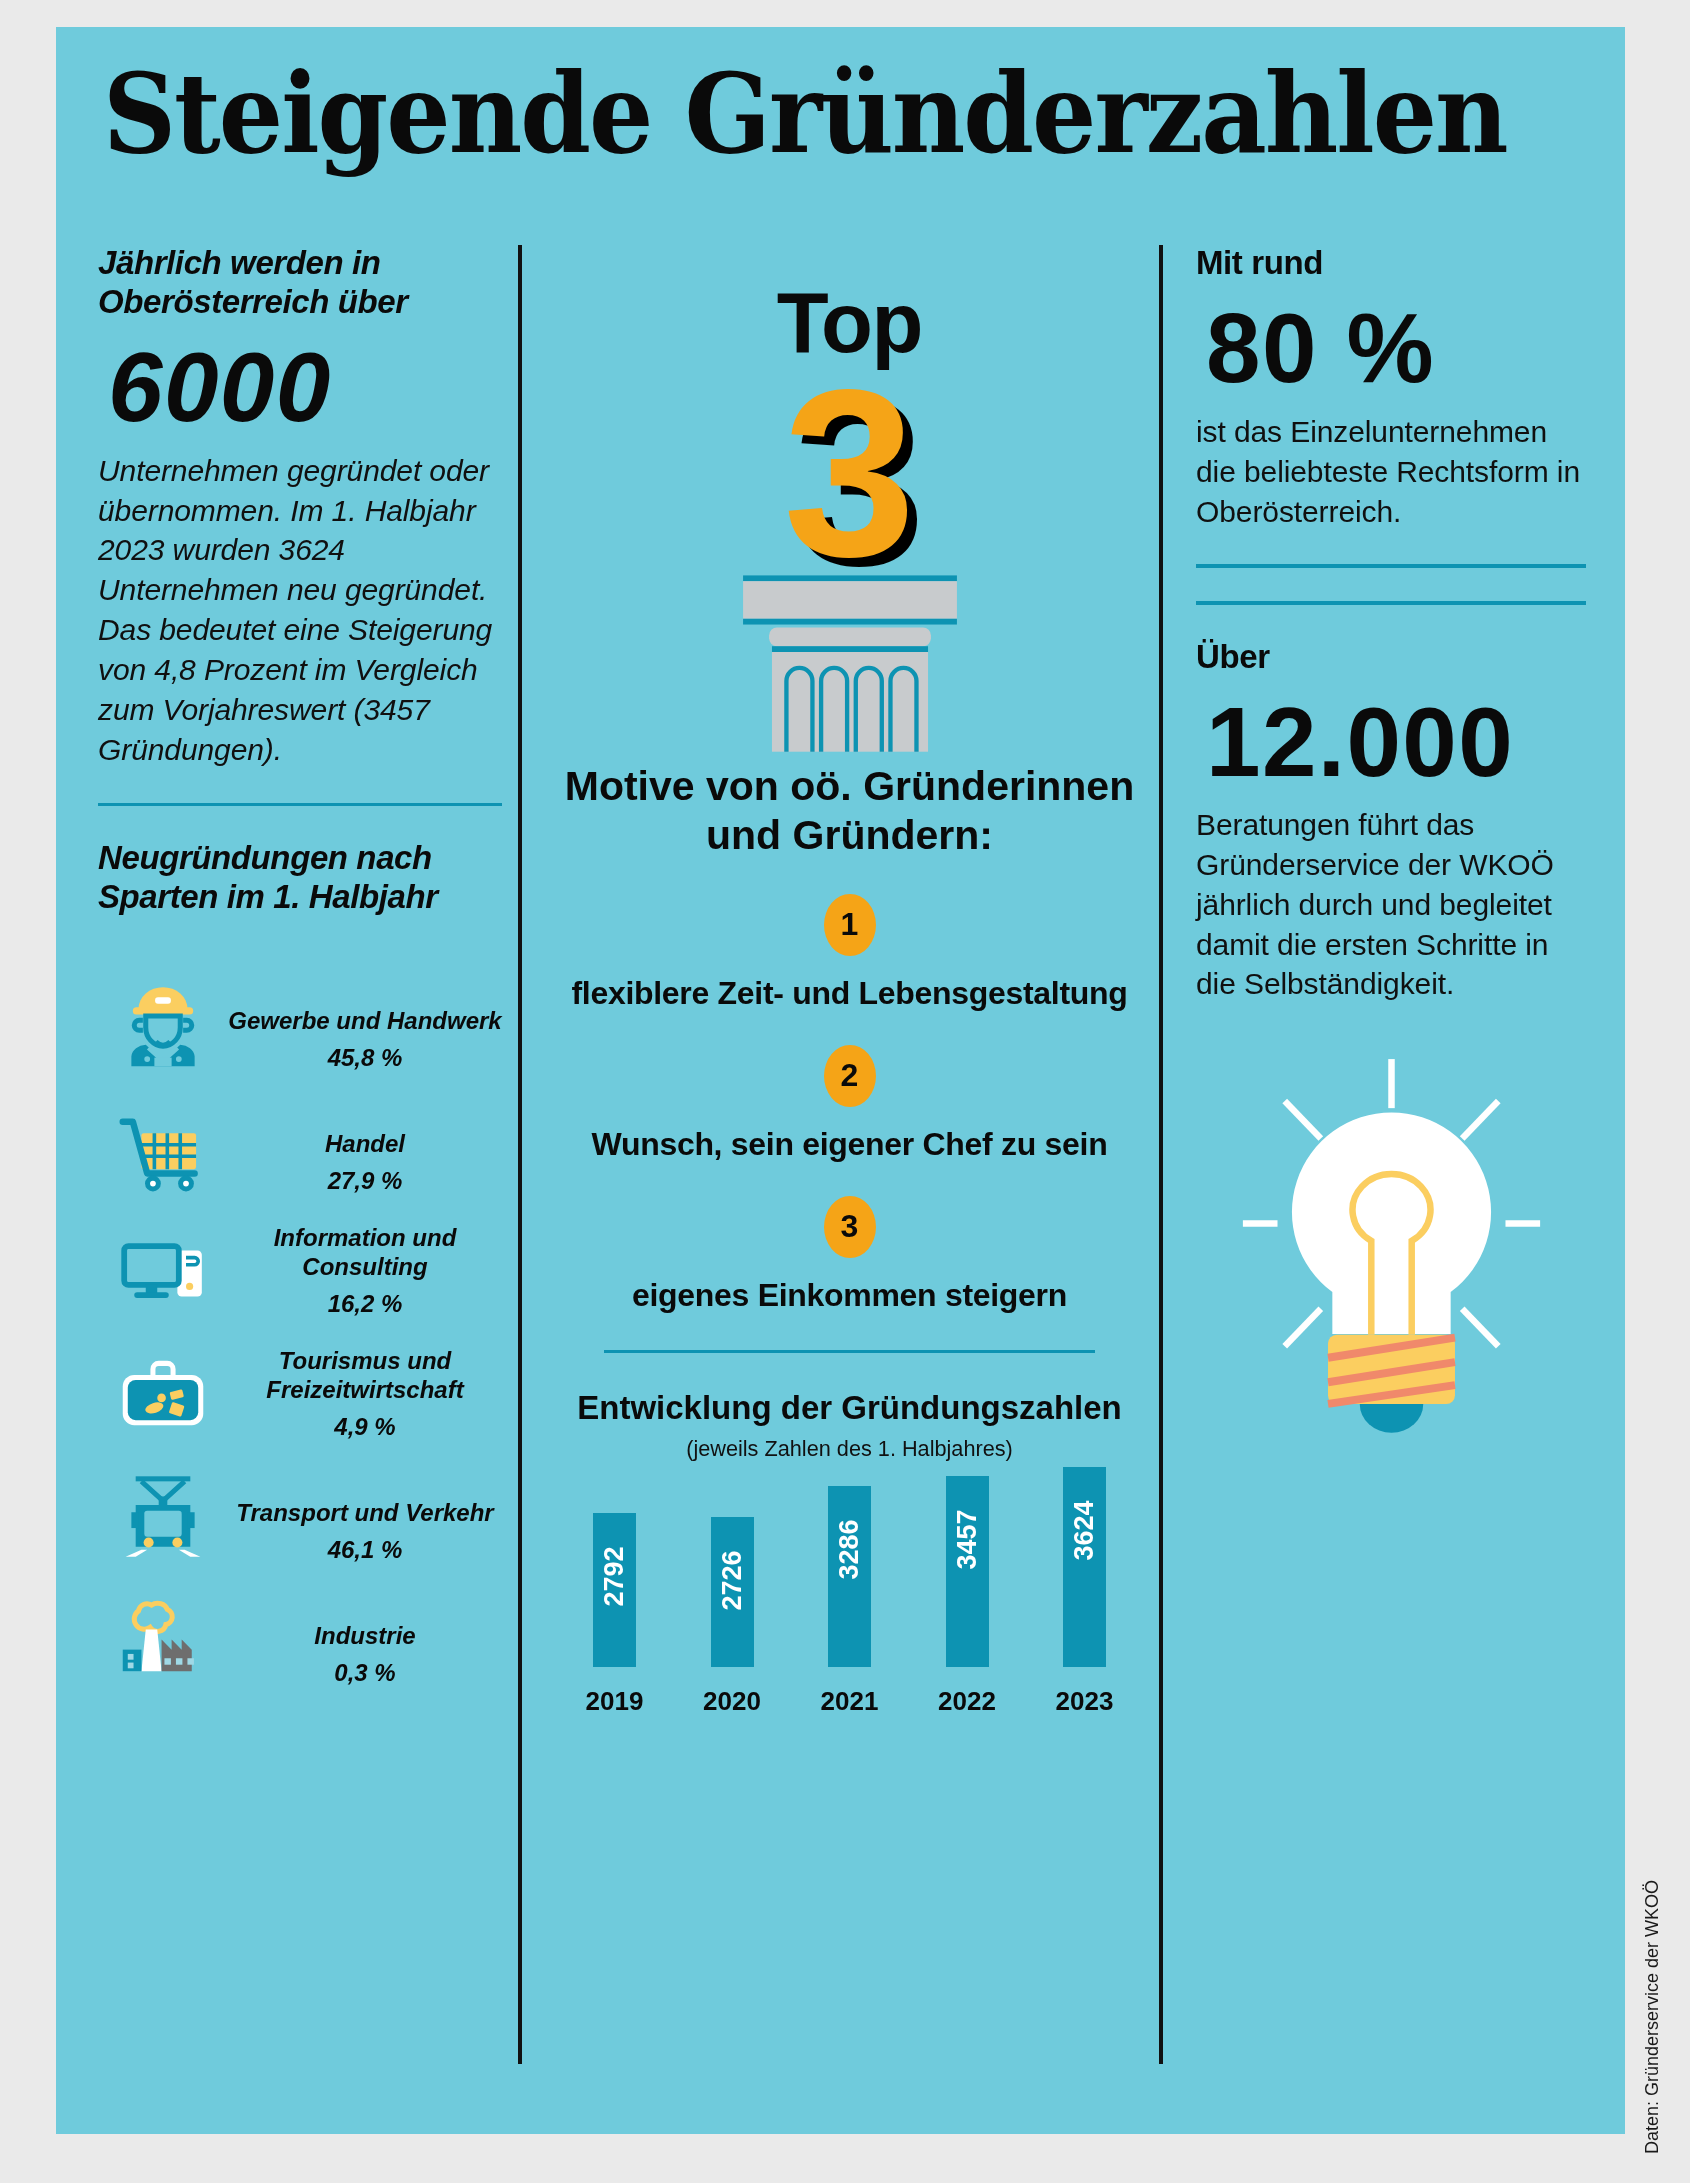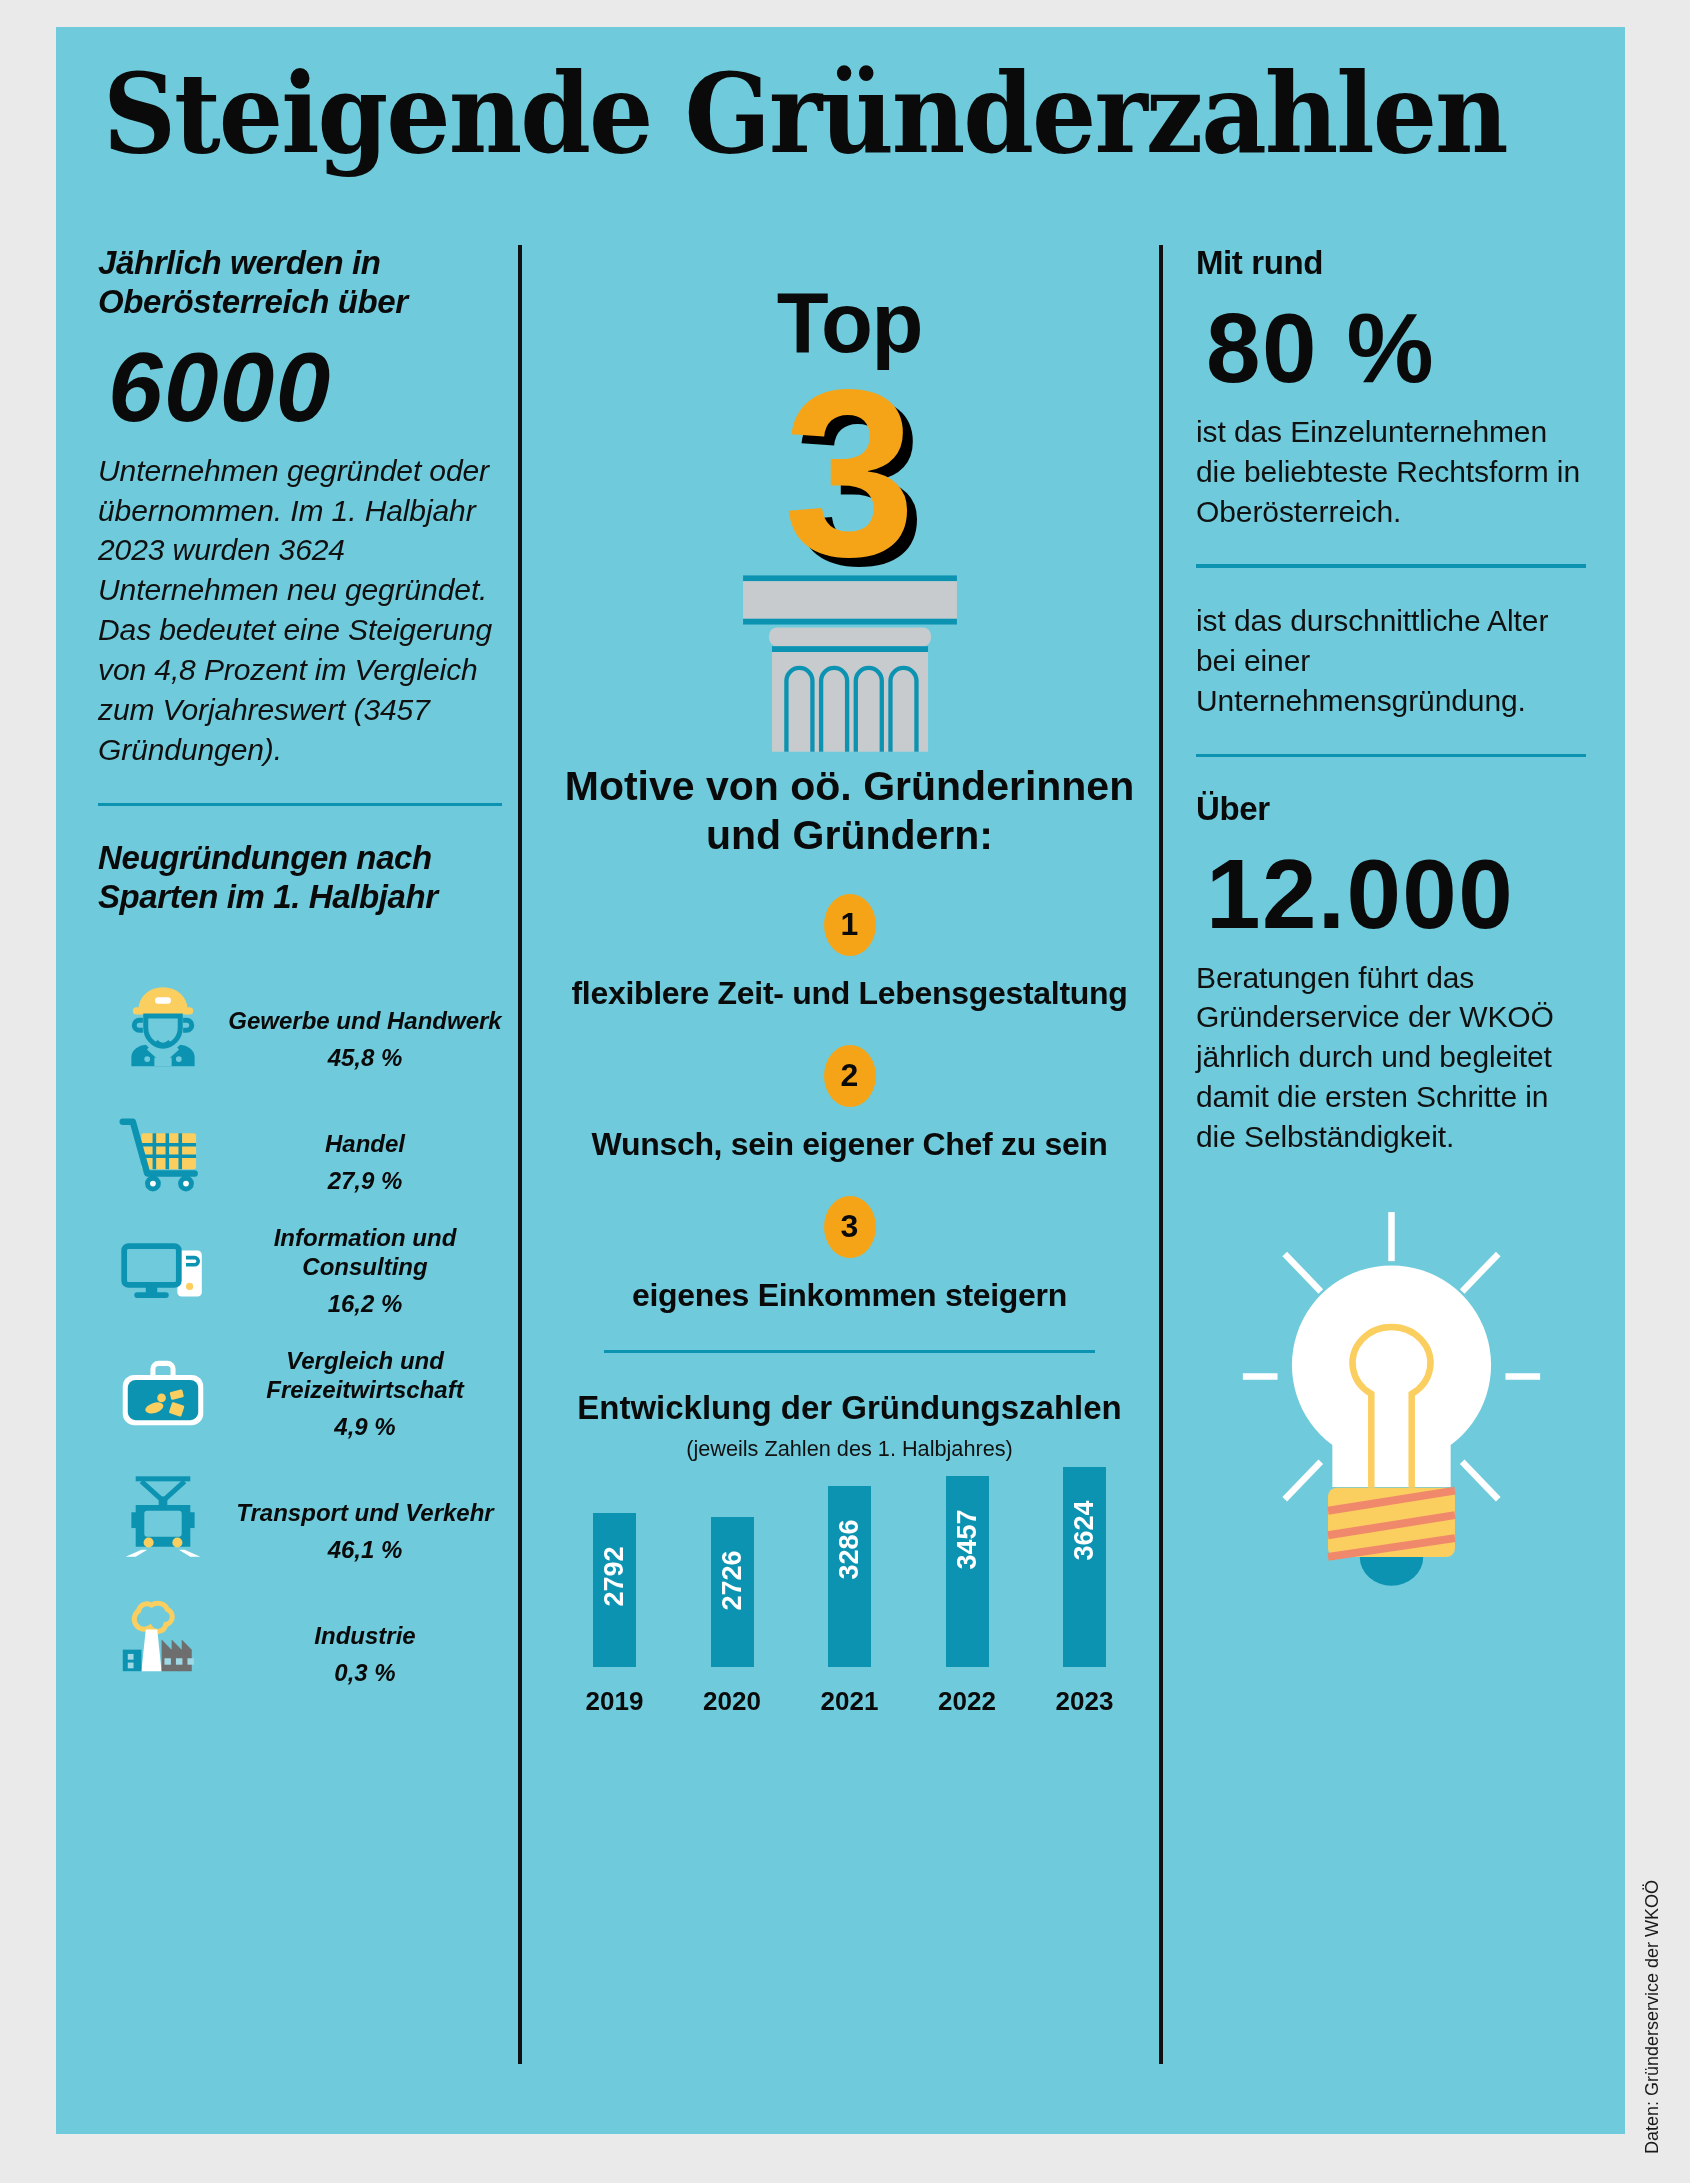--- a/index.html
+++ b/index.html
@@ -326,21 +326,21 @@
               <path d="M50 36 v-8 a8 8 0 0 1 8 -8 h12 a8 8 0 0 1 8 8 v8" fill="none" stroke="#FFFFFF" stroke-width="7"></path>
               <rect x="8" y="36" width="112" height="70" rx="16" fill="#FFFFFF"></rect>
               <rect x="15" y="43" width="98" height="56" rx="11" fill="#0D93B2"></rect>
               <ellipse cx="52" cy="82" rx="13" ry="7" transform="rotate(-18 52 82)" fill="#FBCE60"></ellipse>
               <rect x="74" y="76" width="18" height="16" rx="2" transform="rotate(18 83 84)" fill="#FBCE60"></rect>
               <rect x="74" y="58" width="18" height="11" rx="2" transform="rotate(-14 83 63)" fill="#FBCE60"></rect>
               <circle cx="62" cy="68" r="6" fill="#FBCE60"></circle>
             </svg>
           </div>
           <div class="txt">
-            <div class="nm">Vergleich und Freizeitwirtschaft</div>
+            <div class="nm">Tourismus und Freizeitwirtschaft</div>
             <div class="pc">4,9 %</div>
           </div>
         </div>
 
         <div class="sparte">
           <div class="ic">
             <svg width="92" height="92" viewBox="0 0 128 128">
               <rect x="26" y="6" width="76" height="7" fill="#0D93B2"></rect>
               <path d="M34 13 L64 40 L94 13" fill="none" stroke="#0D93B2" stroke-width="7"></path>
               <rect x="58" y="34" width="12" height="12" fill="#0D93B2"></rect>
@@ -464,21 +464,20 @@
     </div>
 
     <div class="col colR">
 
       <h3 class="kicker">Mit rund</h3>
       <div class="bignum">80 %</div>
       <p class="body">ist das Einzelunternehmen die beliebteste Rechtsform in Oberösterreich.</p>
 
       <div class="hdiv"></div>
 
-      <p class="body">ist das durschnittliche Alter bei einer Unternehmensgründung.</p>
 
       <div class="hdiv"></div>
 
       <h3 class="kicker">Über</h3>
       <div class="bignum">12.000</div>
       <p class="body">Beratungen führt das Gründerservice der WKOÖ jährlich durch und begleitet damit die ersten Schritte in die Selbständigkeit.</p>
 
       <div class="bulbwrap">
         <svg width="303" height="390" viewBox="0 0 420 540">
           <g stroke="#FFFFFF" stroke-width="9" stroke-linecap="butt">

